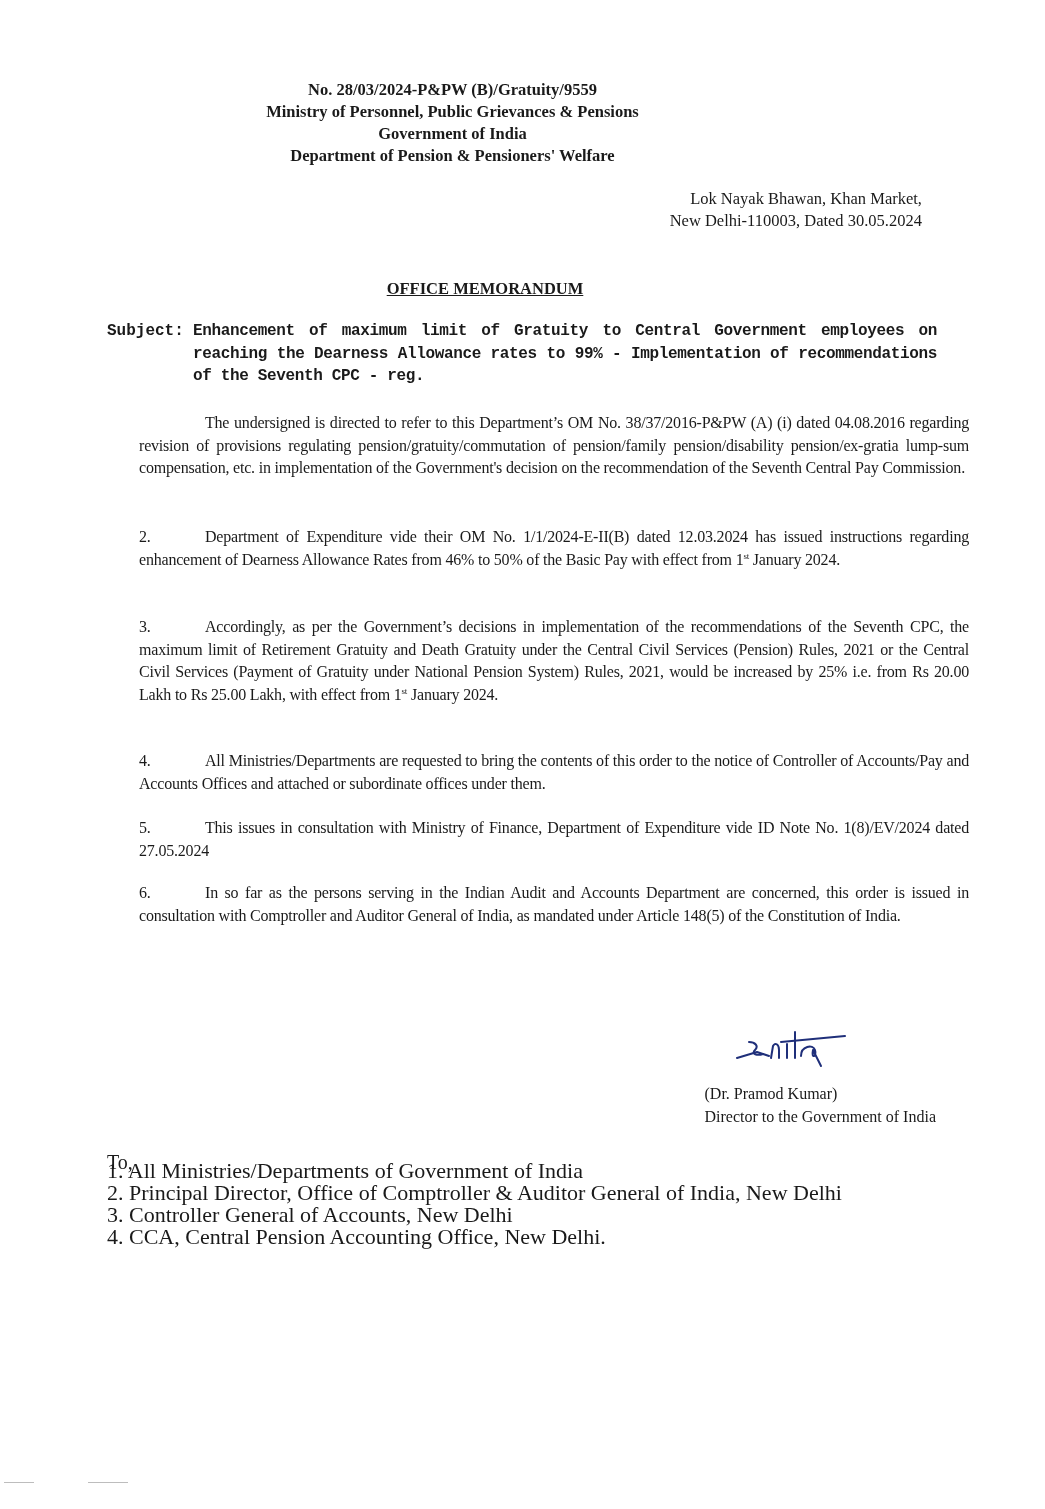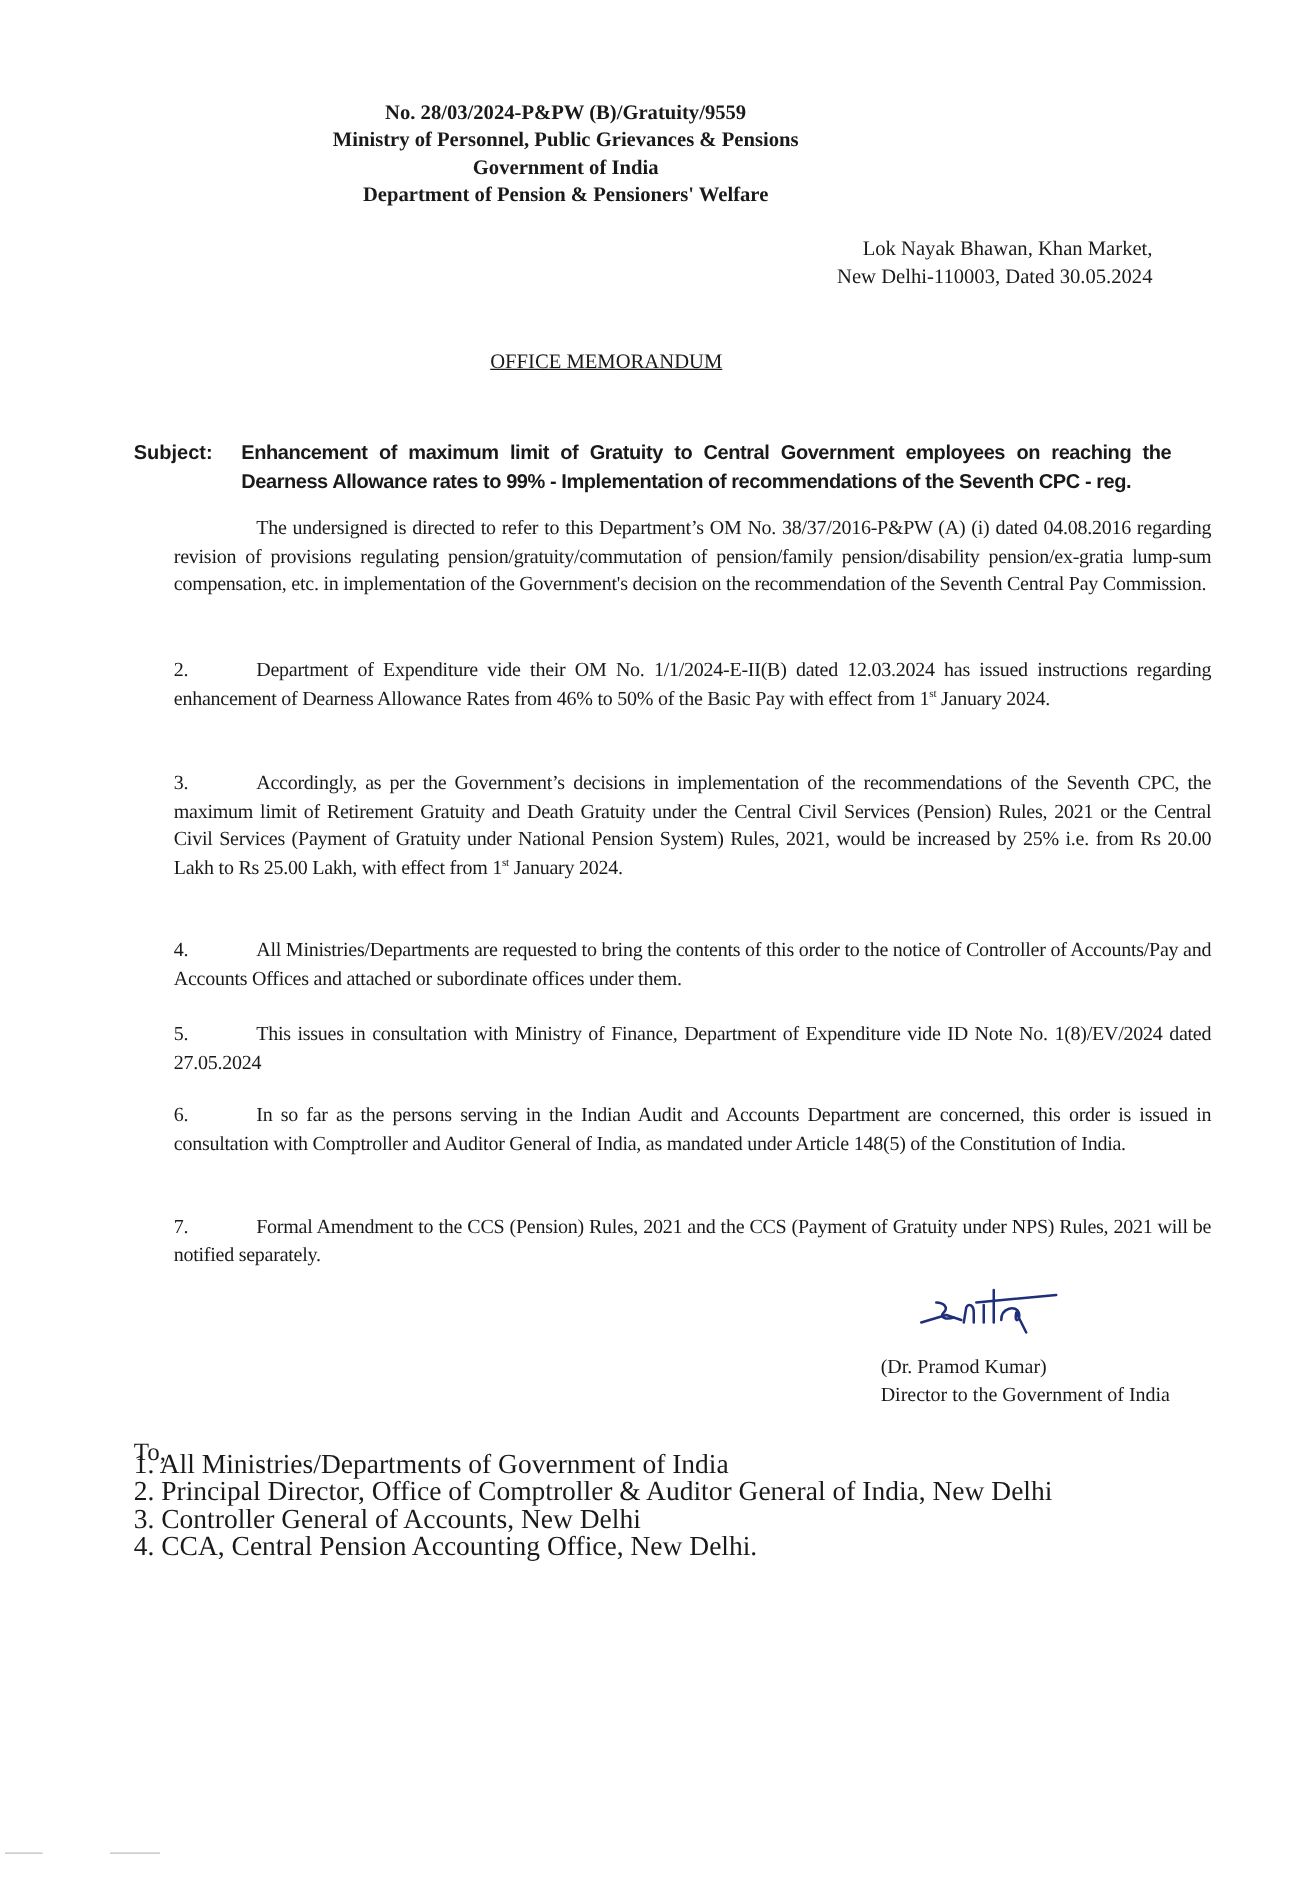--- a/index.html
+++ b/index.html
@@ -5,22 +5,22 @@
   html, body { margin: 0; padding: 0; background: #ffffff; }
   body {
     width: 1045px; height: 1509px; position: relative; overflow: hidden;
     font-family: "Liberation Serif", "DejaVu Serif", serif;
     color: #1a1a1a;
   }
   .page { position: absolute; left: 0; top: 0; width: 1045px; height: 1509px; }
   .hdr { position: absolute; left: 0; width: 905px; text-align: center; font-weight: bold; font-size: 16.5px; line-height: 22px; }
   .hdr div { white-space: nowrap; }
   .addr { position: absolute; right: 123px; top: 188px; text-align: right; font-size: 16.5px; line-height: 22px; }
-  .title { position: absolute; left: 0; width: 970px; top: 279px; text-align: center; font-weight: normal; font-size: 16.5px; text-decoration: underline; }
-  .subject { position: absolute; left: 107px; top: 320px; width: 830px; font-family: Liberation Sans, sans-serif; font-weight: bold; font-size: 16px; line-height: 22.5px; margin-top: 32px; }
+  .title { position: absolute; left: 0; width: 970px; top: 279px; text-align: center; font-weight: bold; font-size: 16.5px; text-decoration: underline; }
+  .subject { position: absolute; left: 107px; top: 320px; width: 830px; font-family: Liberation Mono, monospace; font-weight: bold; font-size: 16px; line-height: 22.5px; }
   .subject .lbl { position: absolute; left: 0; top: 0; }
   .subject .txt { margin-left: 86px; text-align: justify; text-align-last: left; letter-spacing: -0.35px; }
   .para { position: absolute; left: 107px; width: 830px; font-size: 16px; line-height: 22.5px; text-align: justify; letter-spacing: -0.2px; margin-left: 32px; }
   .para .num { display: inline-block; width: 66px; }
   .para .ind { display: inline-block; width: 66px; }
   sup { font-size: 9px; line-height: 0; vertical-align: super; }
   .sig { position: absolute; left: 735px; top: 1028px; }
   .signer { position: absolute; right: 109px; top: 1083px; text-align: left; font-size: 16px; line-height: 22.5px; }
   .to { position: absolute; left: 107px; top: 1151px; font-size: 20px; }
   .dist { position: absolute; left: 107px; top: 1160px; font-size: 22px; line-height: 22px; }
@@ -67,23 +67,20 @@
   </div>
 
   <div class="para" style="top:817px;">
     <span class="num">5.</span><span>This issues in consultation with Ministry of Finance, Department of Expenditure vide ID Note No. 1(8)/EV/2024 dated 27.05.2024</span>
   </div>
 
   <div class="para" style="top:882px;">
     <span class="num">6.</span><span>In so far as the persons serving in the Indian Audit and Accounts Department are concerned, this order is issued in consultation with Comptroller and Auditor General of India, as mandated under Article 148(5) of the Constitution of India.</span>
   </div>
 
-  <div class="para" style="top:971px;">
-    <span class="num">7.</span><span>Formal Amendment to the CCS (Pension) Rules, 2021 and the CCS (Payment of Gratuity under NPS) Rules, 2021 will be notified separately.</span>
-  </div>
 
   <div class="sig">
     <svg width="130" height="50" viewBox="0 0 130 50">
       <g fill="none" stroke="#1f2f7a" stroke-width="2" stroke-linecap="round" stroke-linejoin="round">
         <path d="M2 30 L22 24 L34 28"></path>
         <path d="M14 14 C20 14 24 18 20 22 C16 26 22 28 28 26"></path>
         <path d="M36 30 L38 18 C40 14 44 16 44 22 L44 30"></path>
         <path d="M52 30 L52 16"></path>
         <path d="M60 4 L60 30"></path>
         <path d="M46 14 L110 8"></path>

